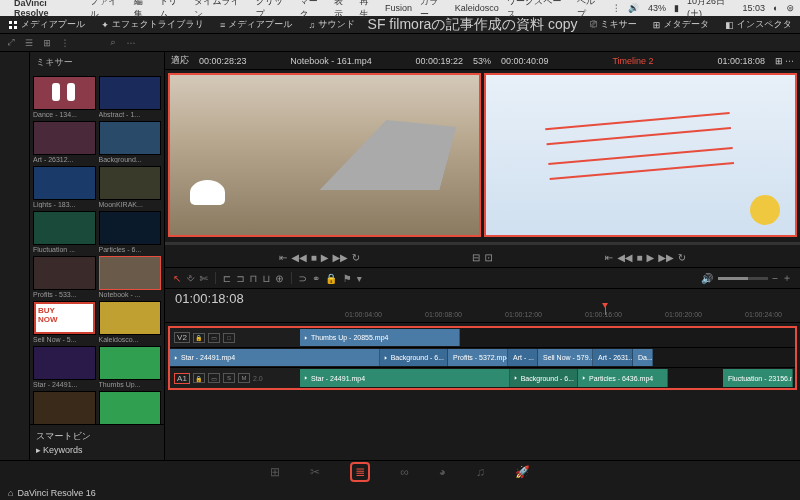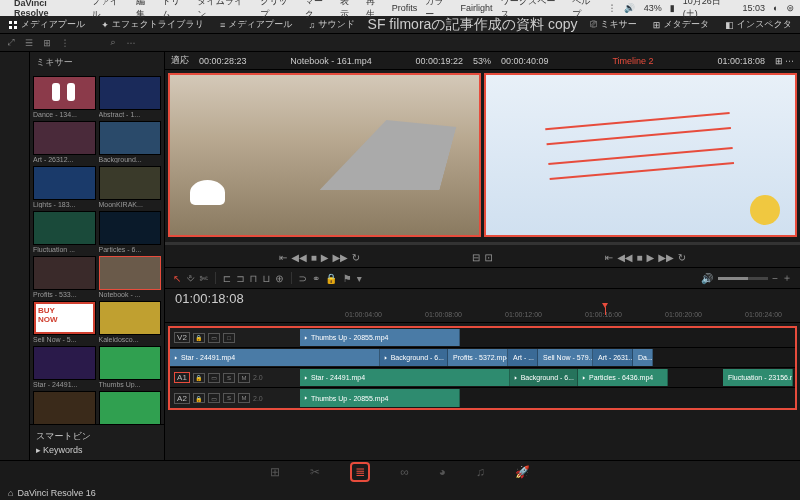--- a/index.html
+++ b/index.html
@@ -85,23 +85,23 @@
   <span></span>
   <span class="app">DaVinci Resolve</span>
   <span>ファイル</span>
   <span>編集</span>
   <span>トリム</span>
   <span>タイムライン</span>
   <span>クリップ</span>
   <span>マーク</span>
   <span>表示</span>
   <span>再生</span>
-  <span>Profits</span>
+  <span>Fusion</span>
   <span>カラー</span>
-  <span>Fairlight</span>
+  <span>Kaleidosco</span>
   <span>ワークスペース</span>
   <span>ヘルプ</span>
   <div class="right">
     <span>⋮</span>
     <span>🔊</span>
     <span>43%</span>
     <span>▮</span>
     <span>10月26日(土)</span>
     <span>15:03</span>
     <span>◐</span>
@@ -368,35 +368,20 @@
               </svg>Background - 6...</div>
             <div class="clip aud" style="width: 90px;"><svg viewBox="0 0 10 10">
                 <path d="M3 2l4 3-4 3z"></path>
               </svg>Particles - 6436.mp4</div>
             <div style="width: 55px;"></div>
             <div class="clip aud" style="width: 70px;"><svg viewBox="0 0 10 10">
                 <path d="M3 2l4 3-4 3z"></path>
               </svg>Fluctuation - 23156.mp4</div>
           </div>
       </div>
-      <div class="track">
-        <div class="thead">
-          <span class="tn box">A2</span>
-          <span class="tb">🔒</span>
-          <span class="tb">▭</span>
-          <span class="tb">S</span>
-          <span class="tb">M</span>
-          <span class="db">2.0</span>
-        </div>
-        <div class="tbody" id="tb-a2">
-            <div class="clip aud" style="width: 160px;"><svg viewBox="0 0 10 10">
-                <path d="M3 2l4 3-4 3z"></path>
-              </svg>Thumbs Up - 20855.mp4</div>
-          </div>
-      </div>
     </div>
   </div>
 </div>
 
 <div class="bottomnav">
   <span>⊞</span>
   <span>✂</span>
   <span class="active">≣</span>
   <span>∞</span>
   <span>◕</span>

